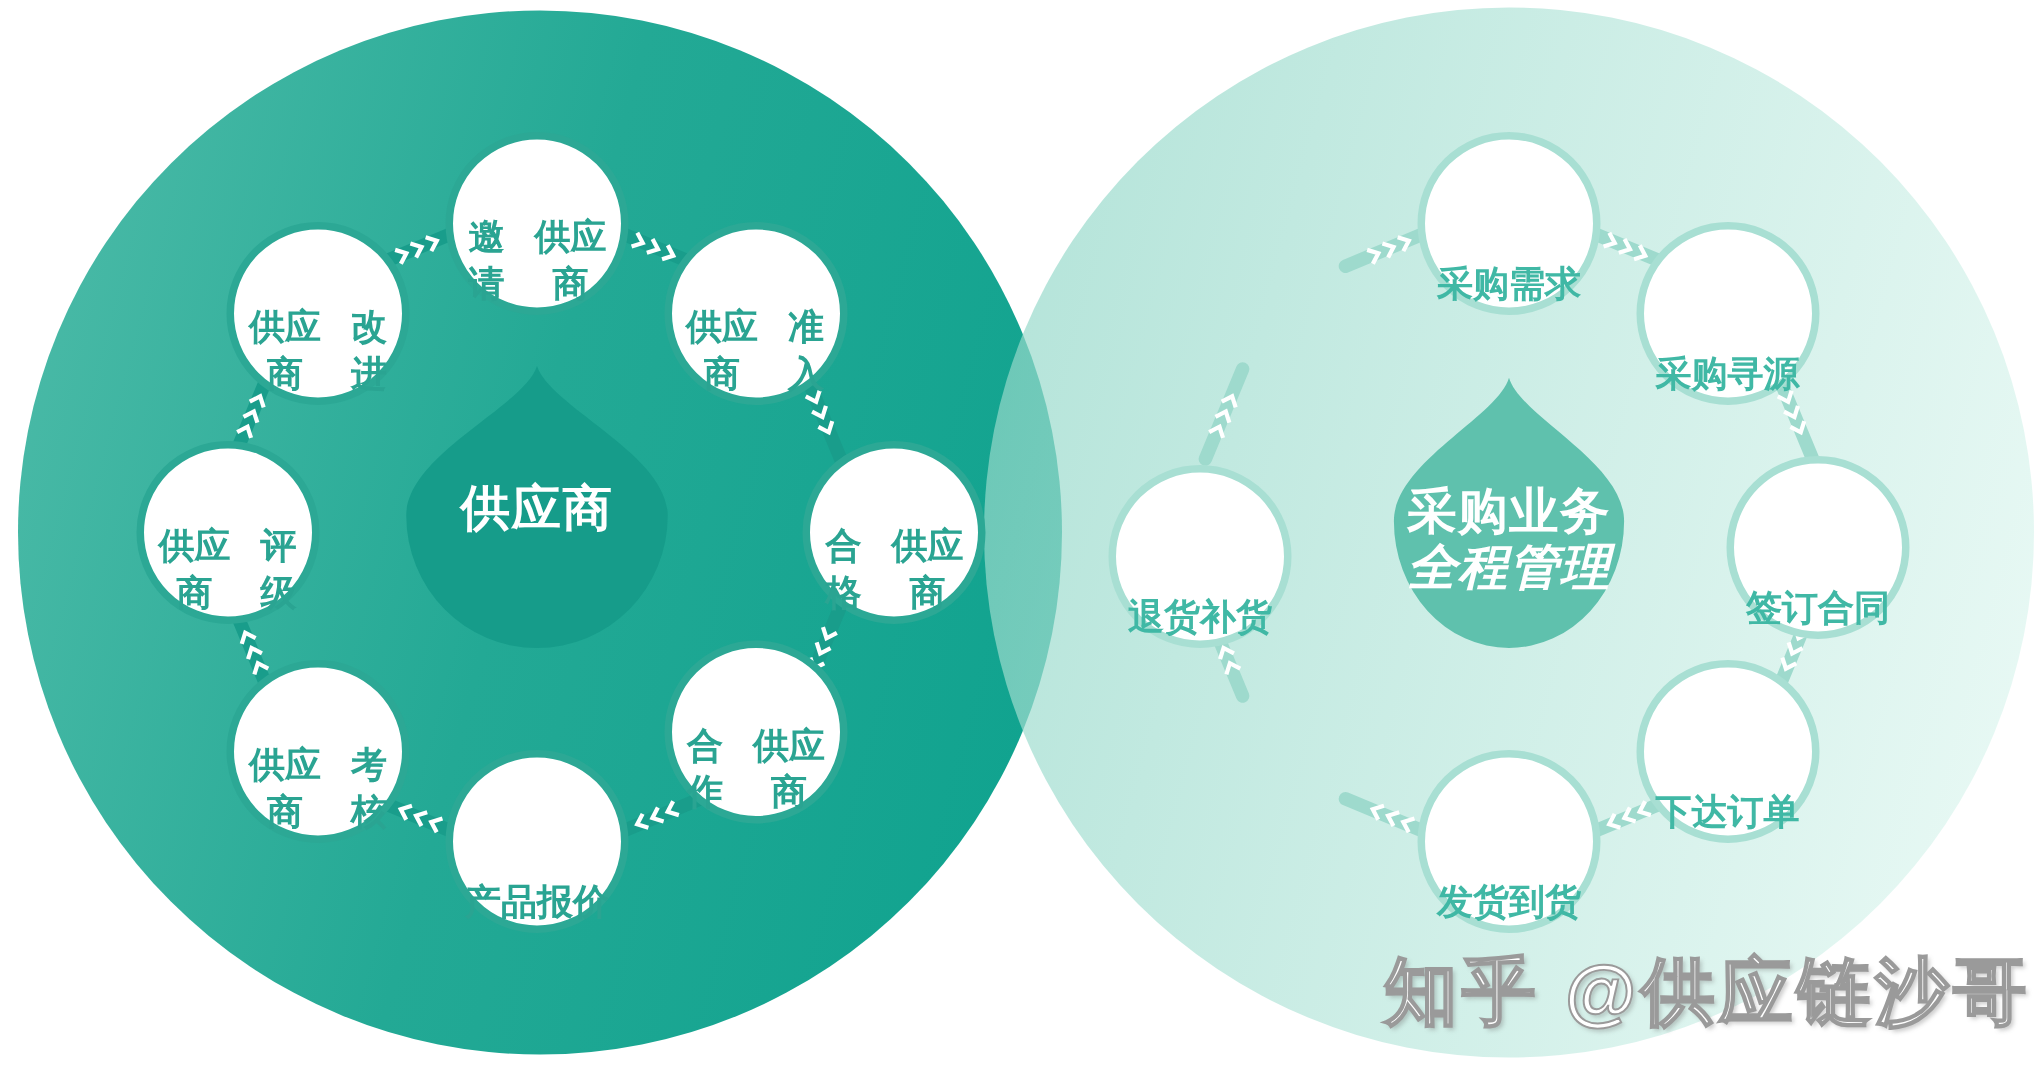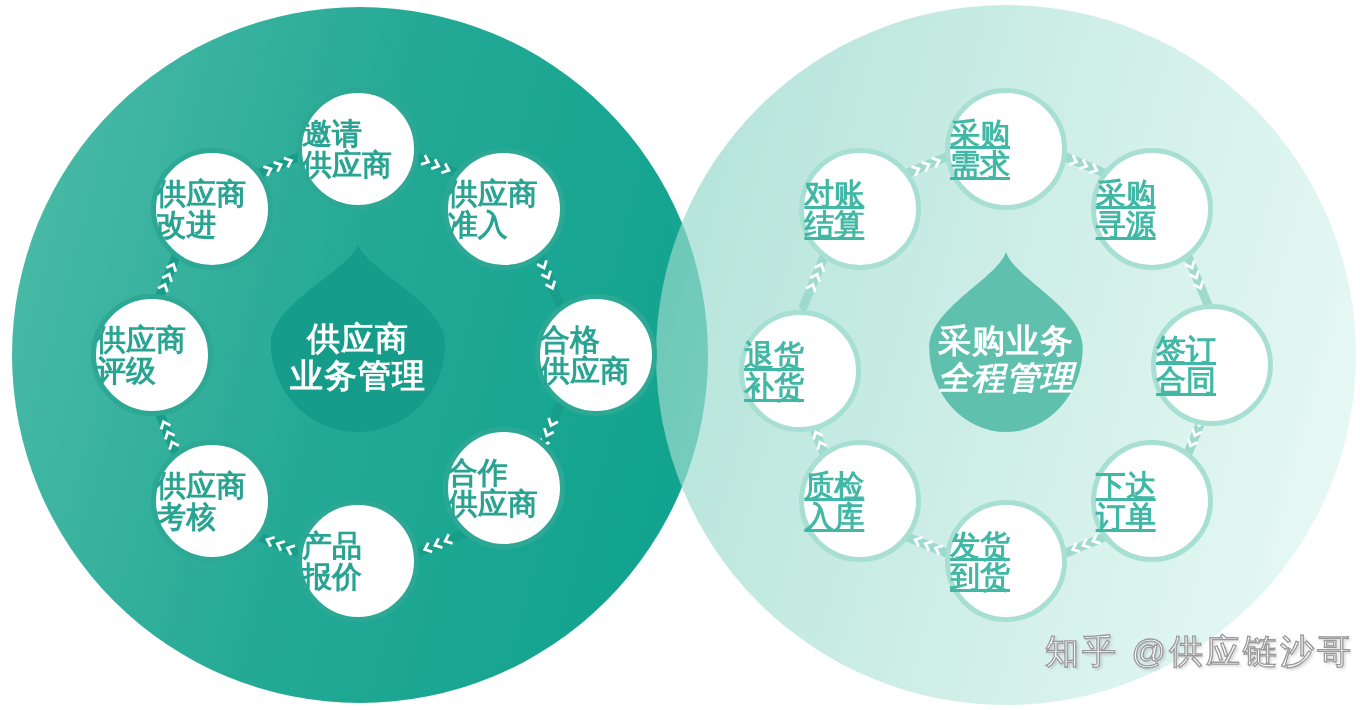--- a/index.html
+++ b/index.html
@@ -14,63 +14,62 @@
     background:linear-gradient(105deg, var(--left-circle-start) 0%, #23A995 48%, var(--left-circle-end) 100%);
   }
   .big-circle.right {
     left:656px; top:5px; width:700px; height:700px; z-index:1;
     background:linear-gradient(105deg, var(--right-circle-start) 0%, var(--right-circle-end) 100%);
   }
   .diagram { position:absolute; left:0; top:0; width:100%; height:100%; z-index:2; }
   .node {
     position:absolute; width:122px; height:122px; border-radius:50%;
     background:#ffffff; box-sizing:border-box; z-index:4;
-    display:flex; flex-direction:column; align-items:flex-start; justify-content:center;
-    text-align:center; font-weight:700; font-size:30px; line-height:31px;
+    display:flex; flex-direction:row; align-items:flex-end; justify-content:center;
+    text-align:center; font-weight:700; font-size:24px; line-height:31px;
     transform:translate(-50%,-50%);
   }
   .diagram.left  .node { border:5px solid var(--left-node-border);  color:var(--left-node-text); }
-  .diagram.right .node { border:5px solid var(--right-node-border); color:var(--right-node-text);text-decoration:underline; }
+  .diagram.right .node { border:5px solid var(--right-node-border); color:var(--right-node-text); }
   .node span { display:block; }
   .connector {
     position:absolute; width:74px; height:9px; border-radius:5px; z-index:3;
     display:flex; align-items:center; justify-content:center;
   }
   .diagram.left  .connector { background:var(--left-connector); }
   .diagram.right .connector { background:var(--right-connector); }
   .connector svg { overflow:visible; display:block; }
   .drop { position:absolute; z-index:3; }
   .diagram.left  .drop path { fill:var(--left-drop); }
   .diagram.right .drop path { fill:var(--right-drop); }
   .cycle-title {
     position:absolute; width:220px; z-index:4; transform:translateX(-50%);
     text-align:center; color:#ffffff; font-weight:700; font-size:33px; line-height:37px;
     letter-spacing:1px;
   }
   .watermark {
     position:absolute; right:6px; top:629px; z-index:6;
-    font-size:34px; font-weight:400; letter-spacing:3px;
+    font-size:49px; font-weight:700; letter-spacing:3px;
     color:var(--watermark-fill);
     -webkit-text-stroke:1.3px var(--watermark-outline);
     text-shadow:2px 2px 3px rgba(110,110,110,0.35);
   }
 </style>
 </head>
 <body>
 
 <div class="stage">
   <div class="big-circle left"></div>
   <div class="big-circle right"></div>
   <div class="diagram left" id="diagram-0">
       <svg class="drop" viewBox="0 0 190 196" preserveAspectRatio="none" width="184" height="192" style="left: 266px; top: 240px;">
         <path d="M95,4 C104,32 185,64 185,106 A90,90 0 1 1 5,106 C5,64 86,32 95,4 Z"></path>
       </svg>
       <div class="cycle-title" style="left: 358px; top: 320px;">
         <span style="display: block;">供应商</span>
-        <span style="display: block;">业务管理</span>
       </div>
       <div class="connector" style="left: 436.833px; top: 164.681px; transform: translate(-50%, -50%) rotate(22.5deg);">
         <svg width="36" height="16" viewBox="0 0 36 16">
           <path d="M3,3 L9,8 L3,13" fill="none" stroke="#FFFFFF" stroke-width="2.8"></path>
           <path d="M14,3 L20,8 L14,13" fill="none" stroke="#FFFFFF" stroke-width="2.8"></path>
           <path d="M25,3 L31,8 L25,13" fill="none" stroke="#FFFFFF" stroke-width="2.8"></path>
         </svg>
       </div>
       <div class="connector" style="left: 548.319px; top: 276.167px; transform: translate(-50%, -50%) rotate(67.5deg);">
         <svg width="36" height="16" viewBox="0 0 36 16">
@@ -231,27 +230,19 @@
         <span>合同</span>
       </div>
       <div class="node" style="left: 1006px; top: 561px;">
         <span>发货</span>
         <span>到货</span>
       </div>
       <div class="node" style="left: 1151.66px; top: 500.664px;">
         <span>下达</span>
         <span>订单</span>
       </div>
-      <div class="node" style="left: 860.336px; top: 500.664px;">
-        <span>质检</span>
-        <span>入库</span>
-      </div>
       <div class="node" style="left: 800px; top: 371px;">
         <span>退货</span>
         <span>补货</span>
-      </div>
-      <div class="node" style="left: 860.336px; top: 209.336px;">
-        <span>对账</span>
-        <span>结算</span>
       </div>
     </div>
   <div class="watermark">知乎 @供应链沙哥</div>
 </div>
 
 </body></html>

